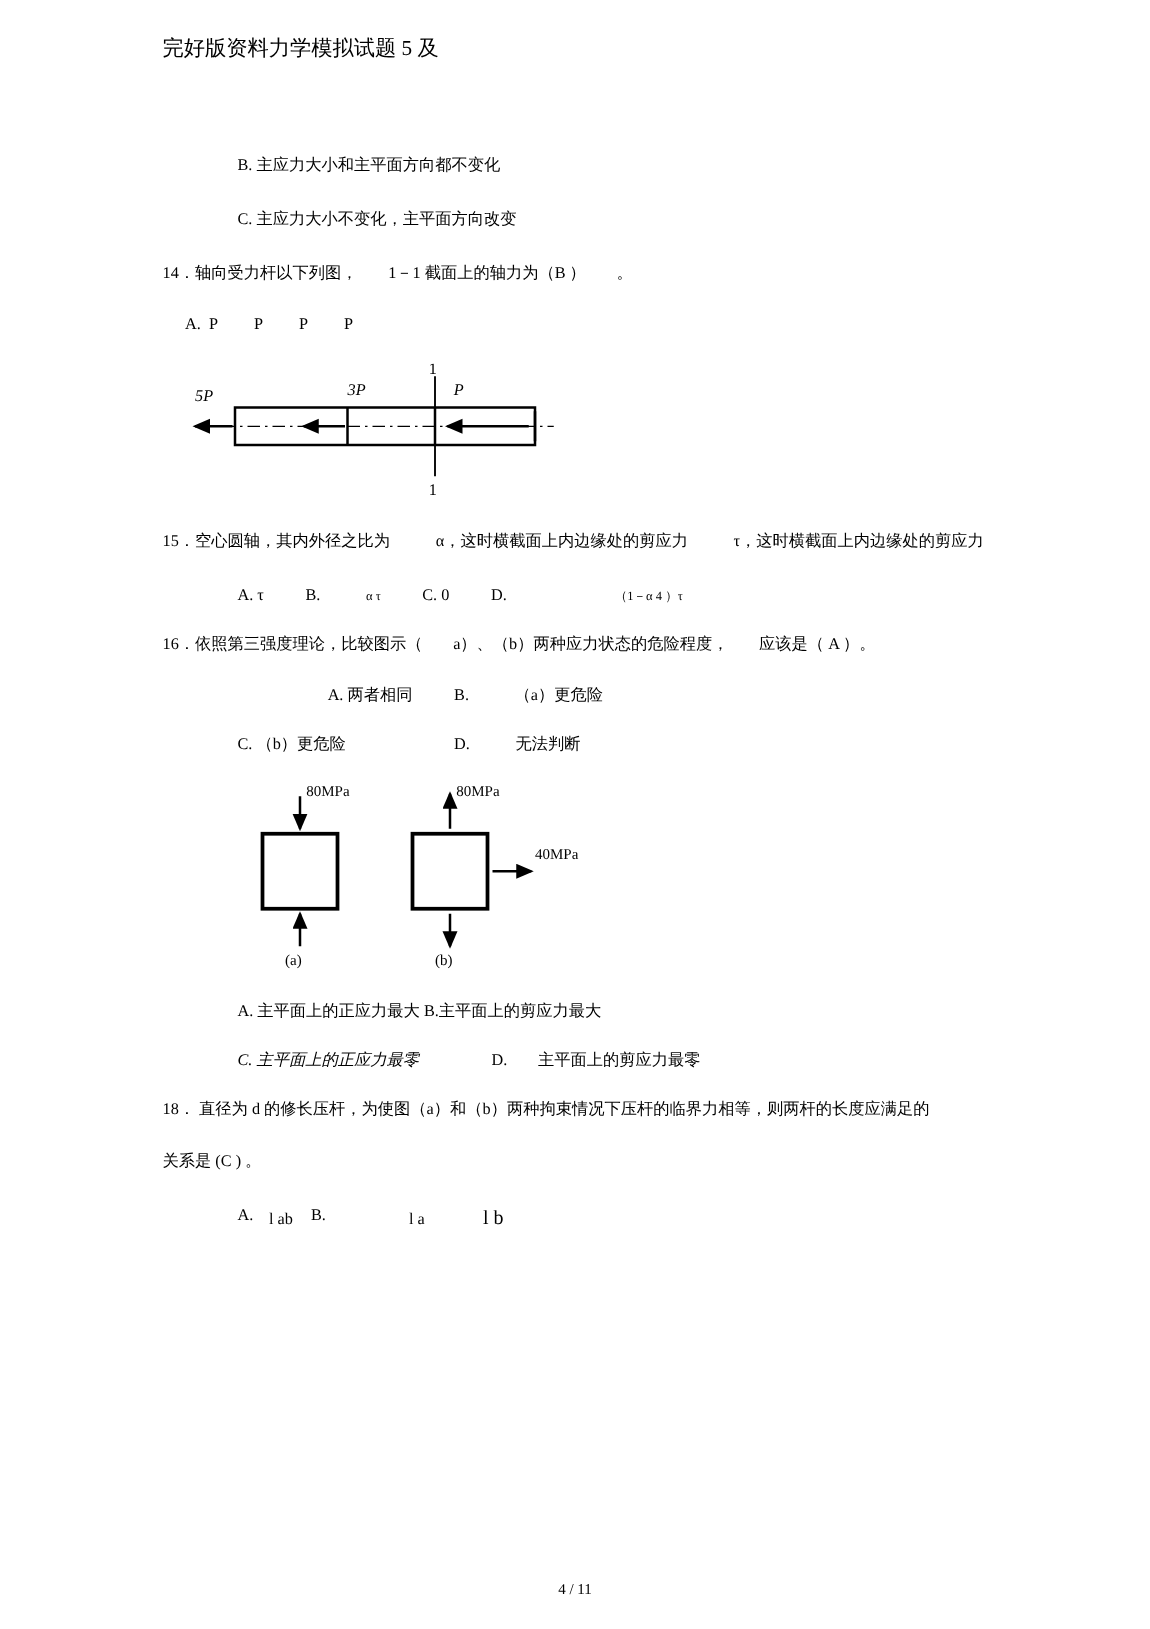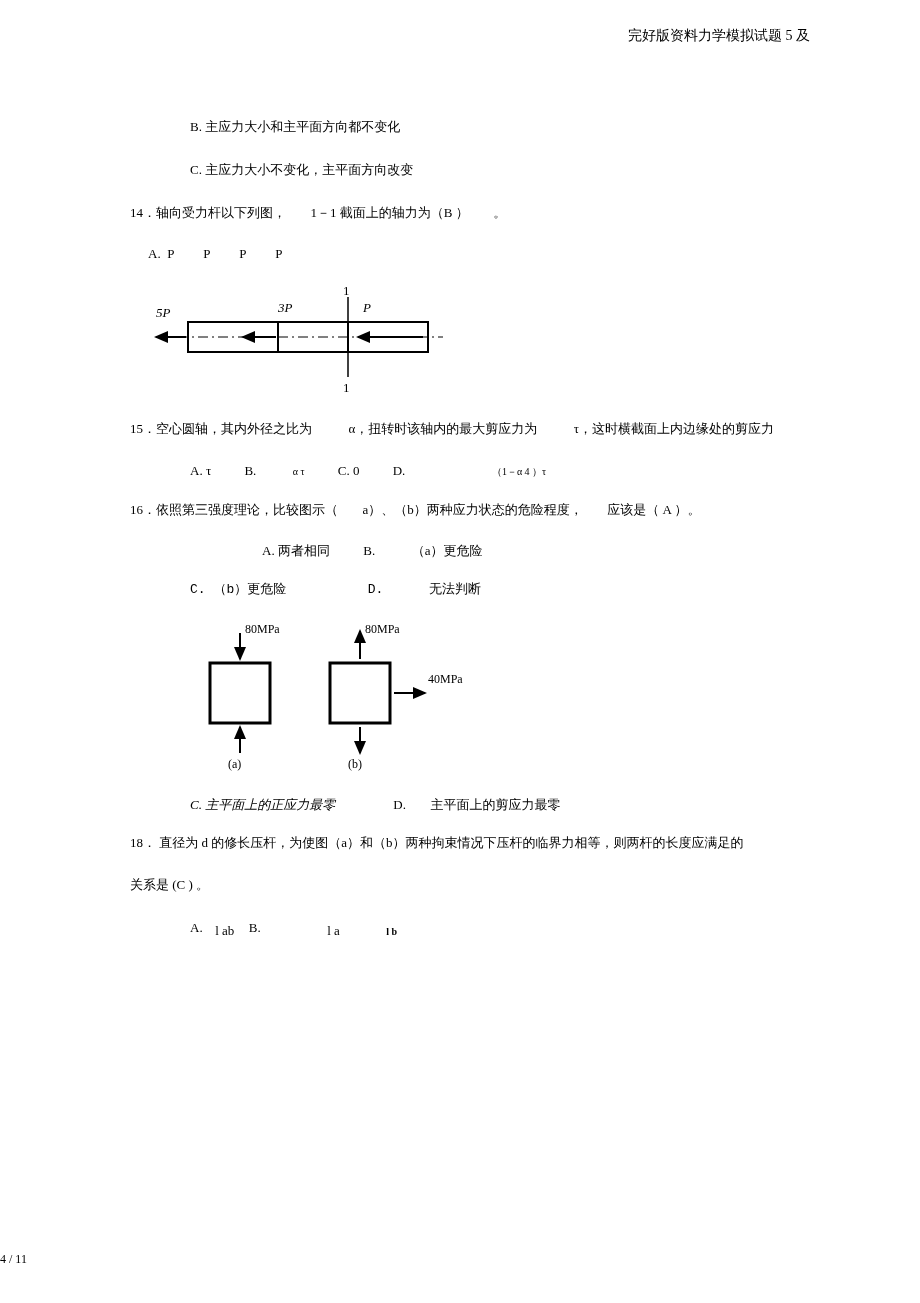--- a/index.html
+++ b/index.html
@@ -12,37 +12,38 @@
     padding: 0;
     line-height: 1.6;
   }
   .page {
     padding: 25px 110px 40px 130px;
     box-sizing: border-box;
     min-height: 1303px;
     position: relative;
   }
   .header {
-    text-align: right;
-    font-size: 14px;
+    text-align: left;
+    font-size: 17px;
     margin-bottom: 70px;
   }
   .block { margin-bottom: 22px; }
   .indent1 { padding-left: 60px; }
   .indent2 { padding-left: 18px; }
   .question-line { margin-bottom: 20px; }
   .opt-row { padding-left: 60px; margin-bottom: 18px; }
   .opt-item { display: inline-block; margin-right: 30px; }
   .gap { display: inline-block; width: 30px; }
   .gap-s { display: inline-block; width: 18px; }
   svg { display: block; }
   .footer {
     position: absolute;
-    bottom: 34px;
+    bottom: 22px;
     left: 0; right: 0;
+    text-align: center;
     font-size: 12px;
   }
   .small { font-size: 10px; }
 </style>
 </head>
 <body>
 
 <div class="page">
 
   <div class="header">
@@ -89,21 +90,21 @@
 
       <line x1="200" y1="10" x2="200" y2="90" stroke="#000" stroke-width="1.5"></line>
       <text x="195" y="8" font-size="13">1</text>
       <text x="195" y="105" font-size="13">1</text>
     </svg>
   </div>
 
   <div class="block">
     <span>15．空心圆轴，其内外径之比为</span>
     <span class="gap"></span>
-    <span>α，扭转时该轴内的最大剪应力为</span>
+    <span>α，这时横截面上内边缘处的剪应力</span>
     <span class="gap"></span>
     <span>τ，这时横截面上内边缘处的剪应力</span>
   </div>
   <div class="block opt-row">
     <span class="opt-item">A.  τ</span>
     <span class="opt-item">
       <span>B.</span>
       <span class="gap"></span>
       <span class="small">α τ</span>
     </span>
@@ -123,21 +124,21 @@
     <span>应该是（  A   ）。</span>
   </div>
   <div class="opt-row">
     <span class="opt-item" style="width:140px;text-align:right;">A.  两者相同</span>
     <span class="opt-item">
       <span>B.</span>
       <span class="gap"></span>
       <span>（a）更危险</span>
     </span>
   </div>
-  <div class="opt-row" style="margin-bottom:12px;font-family:Liberation Mono, monospace;">
+  <div class="opt-row" style="margin-bottom:12px;">
     <span class="opt-item" style="width:140px;">C. （b）更危险</span>
     <span class="opt-item">
       <span>D.</span>
       <span class="gap"></span>
       <span>无法判断</span>
     </span>
   </div>
 
   <div class="block" style="padding-left:40px;">
     <svg width="310" height="160" viewBox="0 0 310 160">
@@ -161,20 +162,21 @@
 
       <line x1="190" y1="114" x2="190" y2="140" stroke="#000" stroke-width="2" marker-end="url(#ah2)"></line>
 
       <line x1="224" y1="80" x2="255" y2="80" stroke="#000" stroke-width="2" marker-end="url(#ah2)"></line>
       <text x="195" y="20" font-size="12">80MPa</text>
       <text x="258" y="70" font-size="12">40MPa</text>
       <text x="178" y="155" font-size="12">(b)</text>
     </svg>
   </div>
 
+  <div class="opt-row">A. 主平面上的正应力最大 B.主平面上的剪应力最大</div>
   <div class="opt-row">
     <span class="opt-item" style="width:170px;font-style:italic;">C. 主平面上的正应力最零</span>
     <span class="opt-item">
       <span>D.</span>
       <span class="gap-s"></span>
       <span>主平面上的剪应力最零</span>
     </span>
   </div>
 
   <div class="block" style="margin-bottom:21px;">18． 直径为 d 的修长压杆，为使图（a）和（b）两种拘束情况下压杆的临界力相等，则两杆的长度应满足的</div>
@@ -182,20 +184,20 @@
 
   <div class="opt-row" style="margin-bottom:24px;">
     <span>A.</span>
     <span style="display:inline-block;width:6px;"></span>
     <span style="vertical-align:-3px;">l ab</span>
     <span style="display:inline-block;width:8px;"></span>
     <span>B.</span>
     <span style="display:inline-block;width:60px;"></span>
     <span style="vertical-align:-3px;">l a</span>
     <span style="display:inline-block;width:40px;"></span>
-    <span style="vertical-align:-3px;font-size:10px;font-weight:bold;">l b</span>
+    <span style="vertical-align:-3px;font-size:16px;">l b</span>
   </div>
 
 
   <div class="footer">
     <span>4 / 11</span>
   </div>
 </div>
 
 </body></html>

